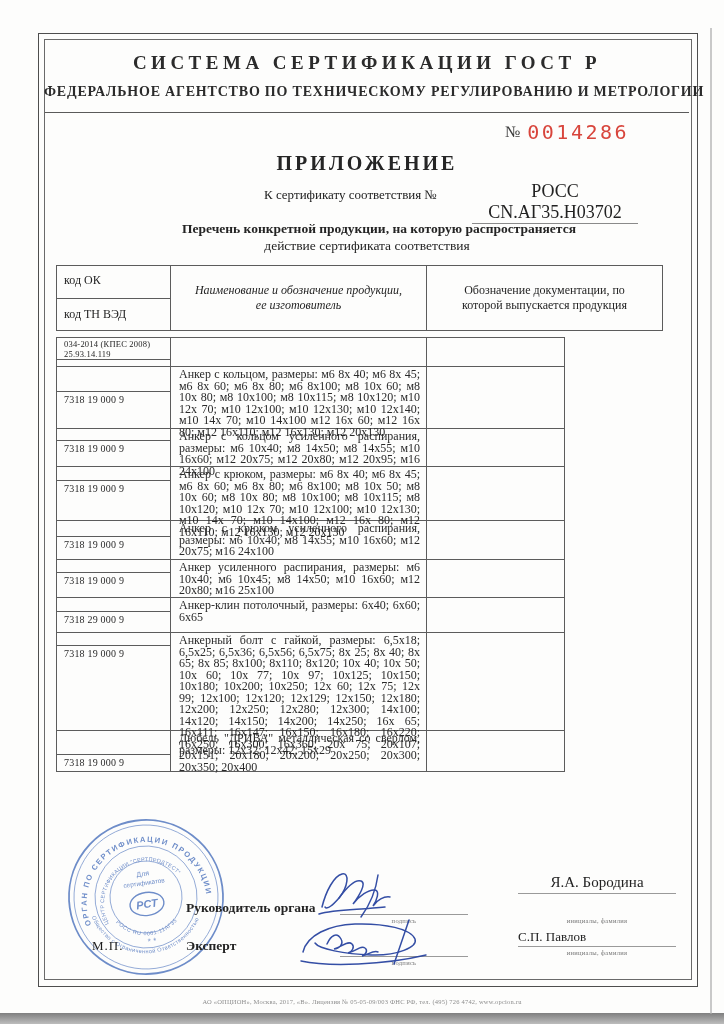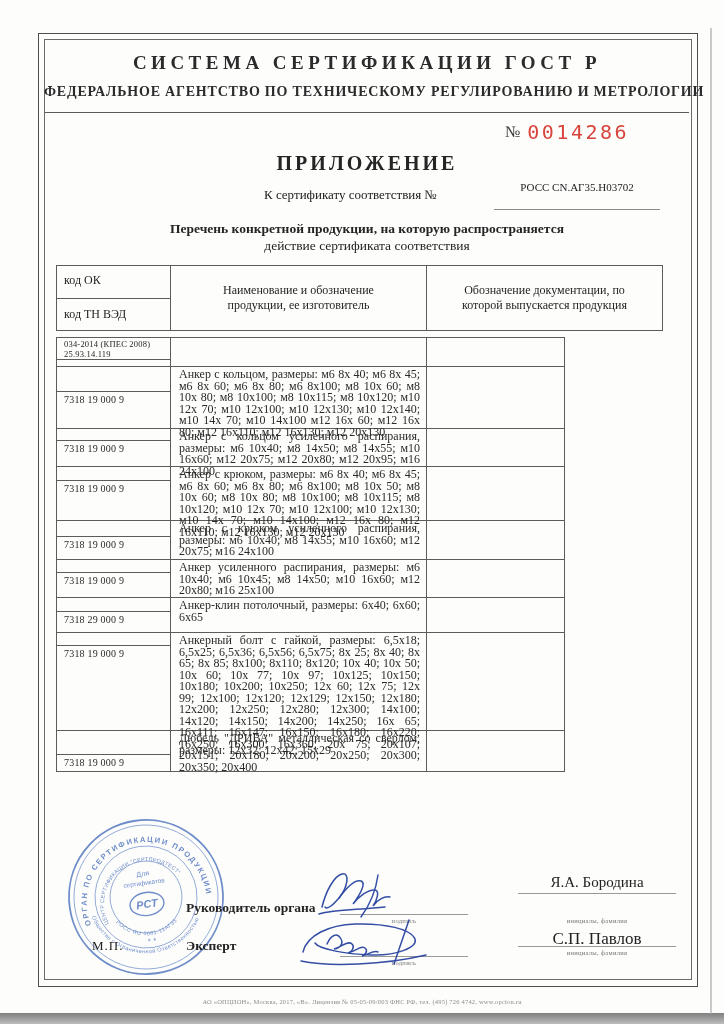--- a/index.html
+++ b/index.html
@@ -16,36 +16,36 @@
   .head-rule{position:absolute;left:45px;top:112px;width:644px;border-top:1px solid #5a5a5a;}
   
   .serial{position:absolute;left:505px;top:120px;}
   .serial-sign{font-size:16px;color:#3c3c3c;margin-right:7px;vertical-align:2px;}
   .serial-digits{font-family:"DejaVu Sans Mono", monospace;font-size:20px;letter-spacing:2.5px;
       color:var(--serial-red,#d8453c);}
   
   .appendix-title{position:absolute;left:44px;top:152px;width:646px;text-align:center;
       font-size:20px;font-weight:bold;letter-spacing:3px;color:#252525;}
   .cert-label{position:absolute;left:264px;top:187px;font-size:13px;color:#222;}
-  .cert-value{position:absolute;left:494px;top:181px;width:166px;text-align:center;font-size:11px;
-      color:#222;border-bottom:1px solid #8a8a8a;padding-bottom:16px;}
+  .cert-value{position:absolute;left:472px;top:181px;width:166px;text-align:center;font-size:18px;
+      color:#222;border-bottom:1px solid #8a8a8a;padding-bottom:0;}
   .purpose1{position:absolute;left:44px;top:221px;width:646px;text-align:center;
-      font-size:13.5px;font-weight:bold;color:#242424;}
+      font-size:13.5px;font-weight:bold;color:#242424;padding-left:12px;}
   .purpose2{position:absolute;left:44px;top:238px;width:646px;text-align:center;
       font-size:13.5px;font-weight:normal;color:#242424;}
   
   .thead{position:absolute;left:56px;top:265px;width:607px;height:66px;border:1px solid #5c5c5c;
       display:flex;box-sizing:border-box;}
   .th{box-sizing:border-box;font-size:12px;color:#242424;}
   .thead .c1{width:114px;border-right:1px solid #5c5c5c;position:relative;}
   .th-ok{position:absolute;left:7px;top:7px;}
   .th-split{position:absolute;left:0;top:32px;width:100%;border-top:1px solid #5c5c5c;}
   .th-tnved{position:absolute;left:7px;top:41px;}
   .thead .c2{width:256px;border-right:1px solid #5c5c5c;display:flex;align-items:center;justify-content:center;
-      text-align:center;padding:0 22px;font-weight:bold;font-weight:normal;}
+      text-align:center;padding:0 22px;font-weight:bold;font-weight:normal;font-style:italic;}
   .thead .c3{flex:1;display:flex;align-items:center;justify-content:center;text-align:center;padding:0 18px;}
   
   .tbody{position:absolute;left:56px;top:337px;width:509px;border:1px solid #5c5c5c;box-sizing:border-box;}
   .trow{display:flex;border-bottom:1px solid #5c5c5c;box-sizing:border-box;}
   .trow:last-child{border-bottom:none;}
   .cell{box-sizing:border-box;}
   .cell.c1{width:114px;border-right:1px solid #5c5c5c;padding-left:7px;font-size:10px;letter-spacing:0.2px;}
   .cell.c2{width:256px;border-right:1px solid #5c5c5c;padding:2px 6px 0 8px;font-size:12px;
       line-height:11.5px;text-align:justify;color:#2a2a2a;}
   .cell.c3{flex:1;}
@@ -70,21 +70,21 @@
   .trow:nth-child(8) .lc-top{height:12px;}
   .trow:nth-child(9) .lc-top{height:23px;}
   
   .mp{position:absolute;left:92px;top:938px;font-size:13px;color:#1d1d1d;letter-spacing:1px;}
   .role-head{position:absolute;left:186px;top:900px;font-size:13.5px;font-weight:bold;color:#242424;}
   .role-expert{position:absolute;left:186px;top:938px;font-size:13.5px;font-weight:bold;color:#242424;}
   .sigline{position:absolute;border-bottom:1px solid #9a9a9a;}
   .sigline1{left:340px;top:895px;width:128px;height:19px;}
   .sigline2{left:340px;top:937px;width:128px;height:19px;}
   .nameline1{left:518px;top:874px;width:158px;height:19px;text-align:center;font-size:15px;color:#222;}
-  .nameline2{left:518px;top:929px;width:158px;height:17px;text-align:center;font-size:17px;color:#222;}
+  .nameline2{left:518px;top:929px;width:158px;height:17px;font-size:13px;color:#222;}
   .caption{position:absolute;font-size:6.5px;color:#777;text-align:center;letter-spacing:0.3px;}
   .cap-sig1{left:340px;top:917px;width:128px;}
   .cap-sig2{left:340px;top:959px;width:128px;}
   .cap-name1{left:518px;top:917px;width:158px;}
   .cap-name2{left:518px;top:949px;width:158px;}
   .stamp{position:absolute;left:62px;top:812px;width:168px;height:170px;opacity:0.88;transform:rotate(-8deg);}
   .signatures{position:absolute;left:288px;top:863px;width:152px;height:112px;}
   
   .footer-line{position:absolute;left:0;top:998px;width:724px;text-align:center;font-size:6.5px;
       color:#8d8d8d;letter-spacing:0.2px;}

